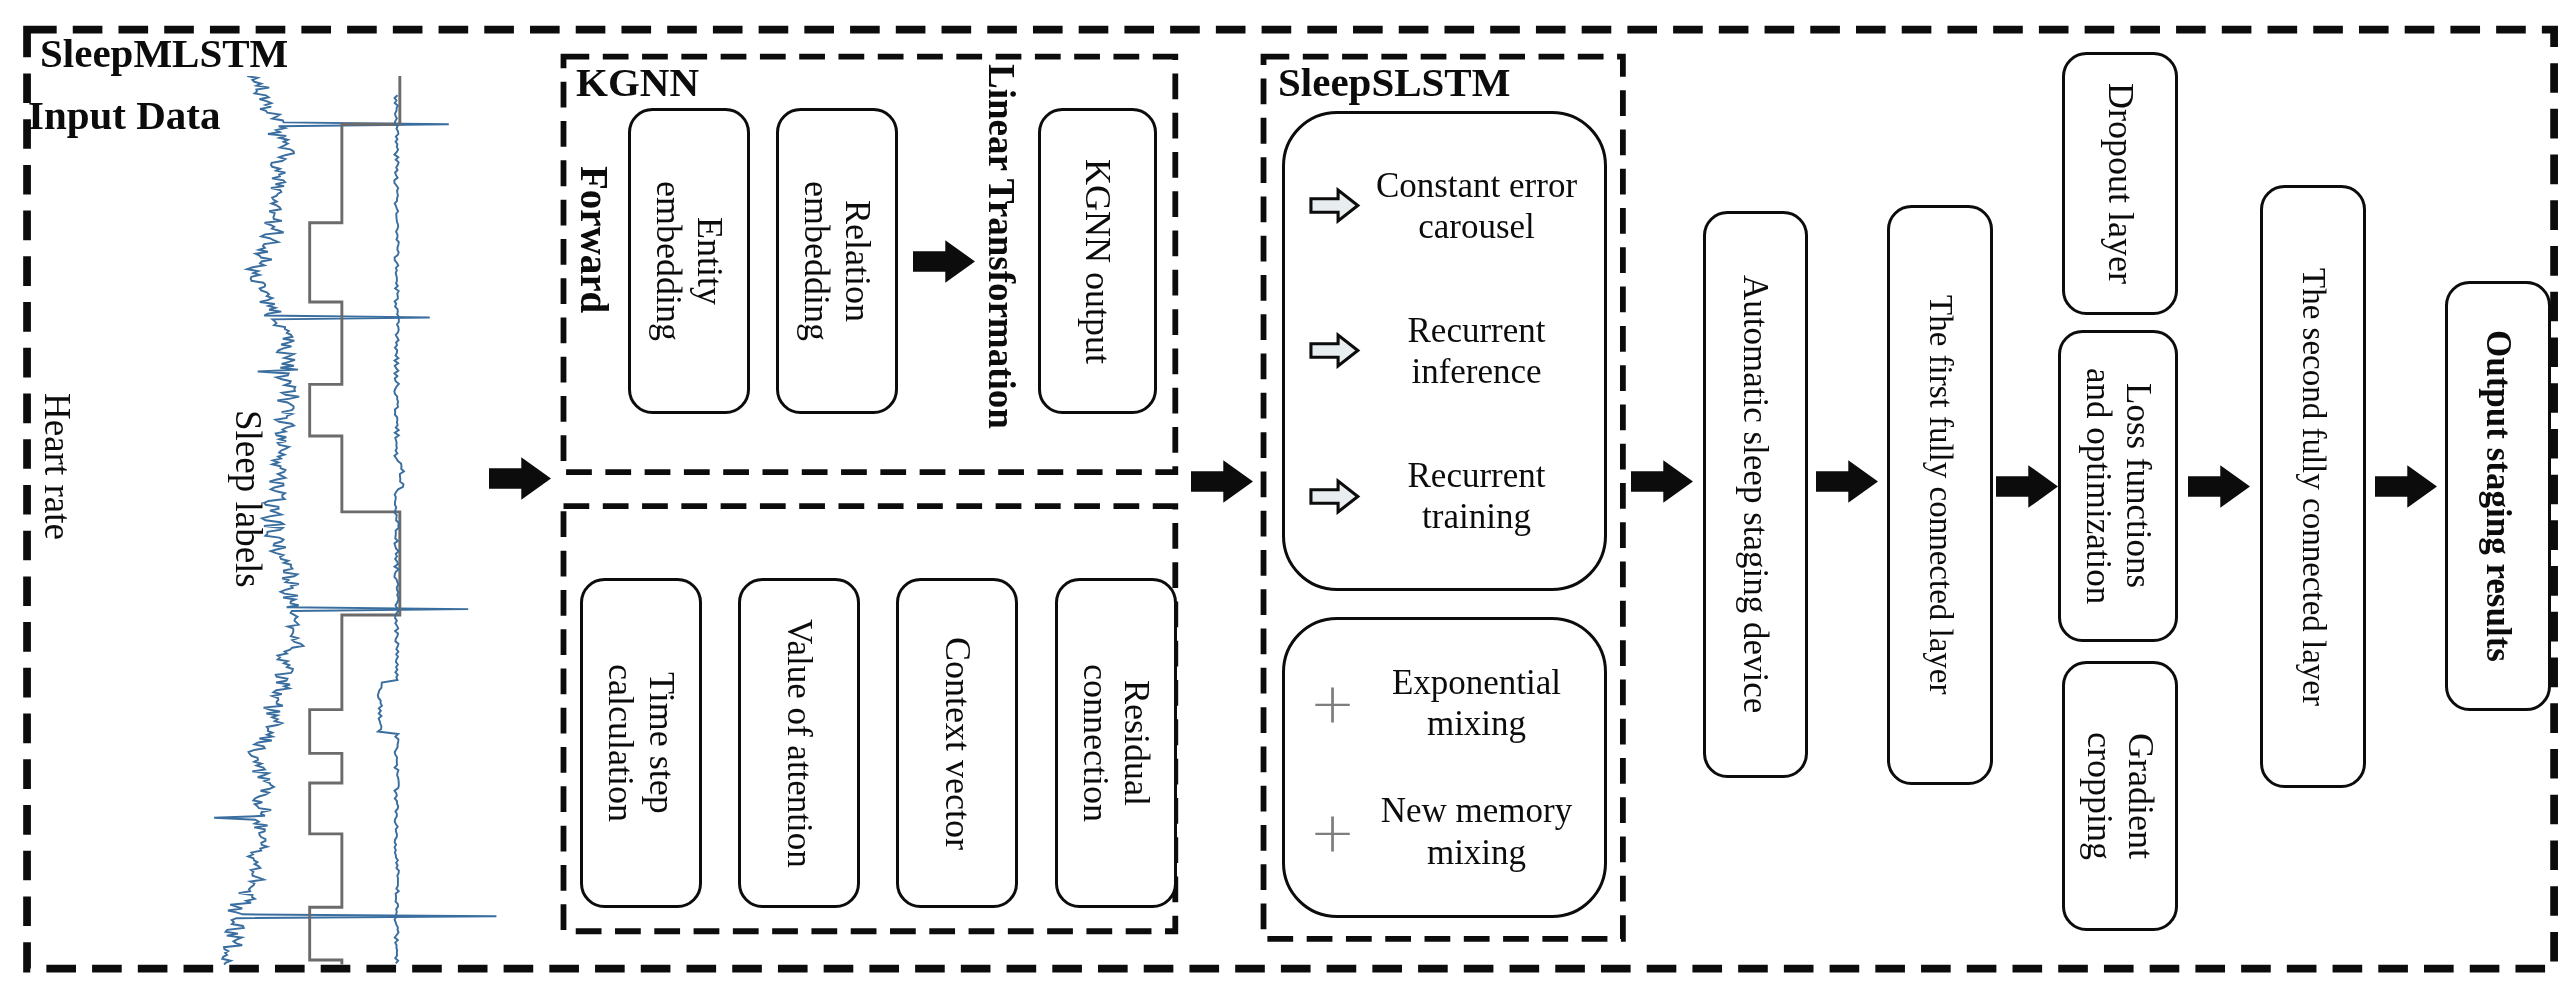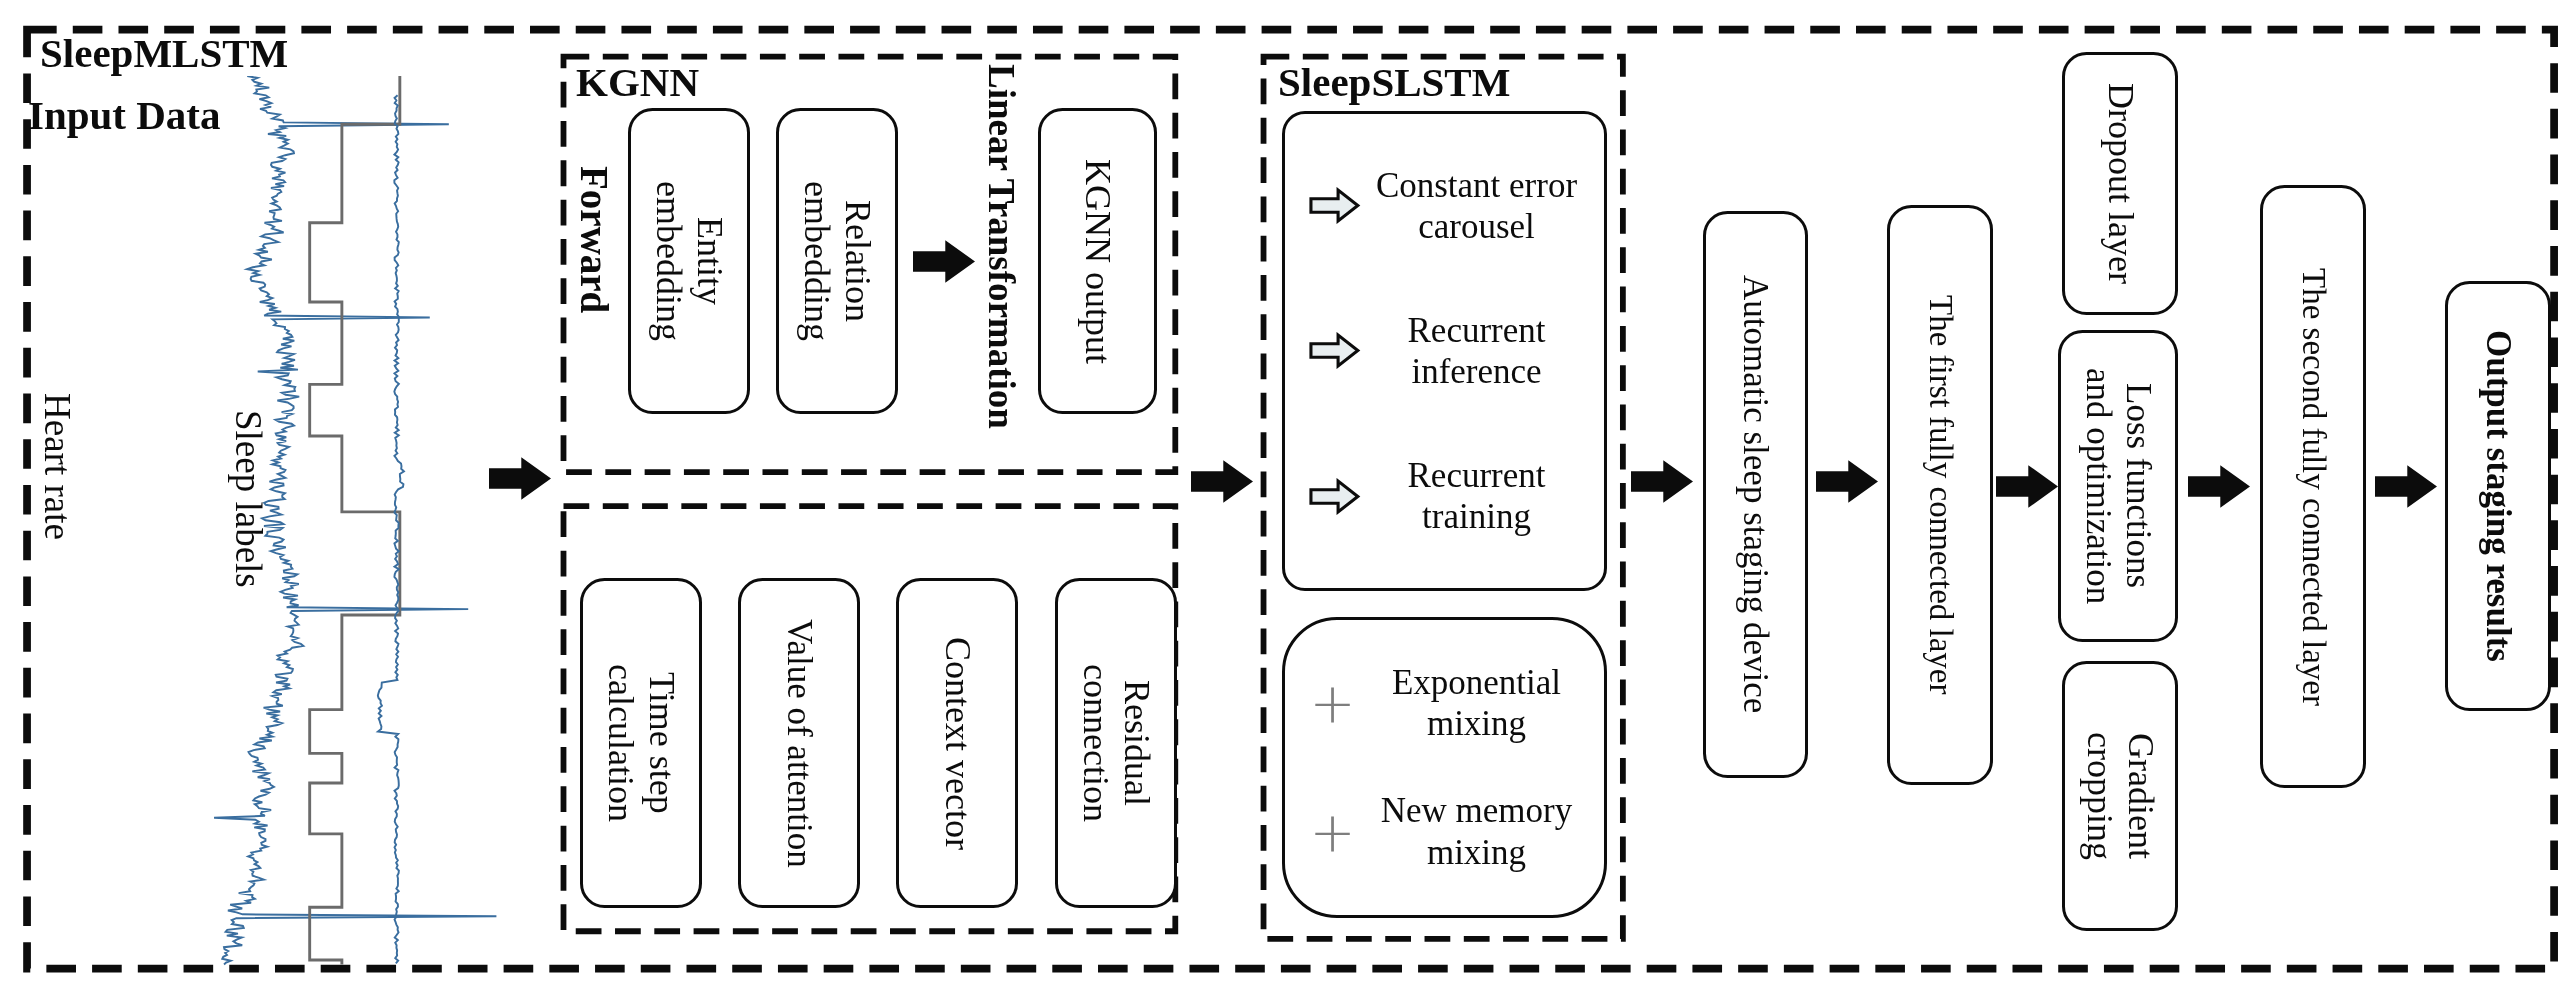--- a/index.html
+++ b/index.html
@@ -79,21 +79,21 @@
   <div class="rbox" style="left:1055px;top:578px;width:122px;height:330px;">
     <div class="vtext">Residual
 connection</div>
   </div>
 
   <svg class="flowarrow" style="left:1191px;top:460px;" viewBox="0 0 96 66">
     <polygon points="0,17 50,17 50,0 96,33 50,66 50,49 0,49" style="fill:var(--c-ink)"></polygon>
   </svg>
 
   <div class="btitle" style="left:1278px;top:62px;">SleepSLSTM</div>
-  <div class="rbox bigbox" style="left:1282px;top:111px;width:325px;height:480px;border-radius:23px;">
+  <div class="rbox bigbox" style="left:1282px;top:111px;width:325px;height:480px;">
     <div class="gaterow">
       <span class="bullet">
         <svg width="52" height="37" viewBox="0 0 84 60">
             <polygon points="3,19 47,19 47,5 79,30 47,55 47,41 3,41" style="fill:var(--c-bullet-fill);stroke:var(--c-ink)" stroke-width="5"></polygon>
           </svg>
       </span>
       <span class="gtext">Constant error
 carousel</span>
     </div>
     <div class="gaterow">

